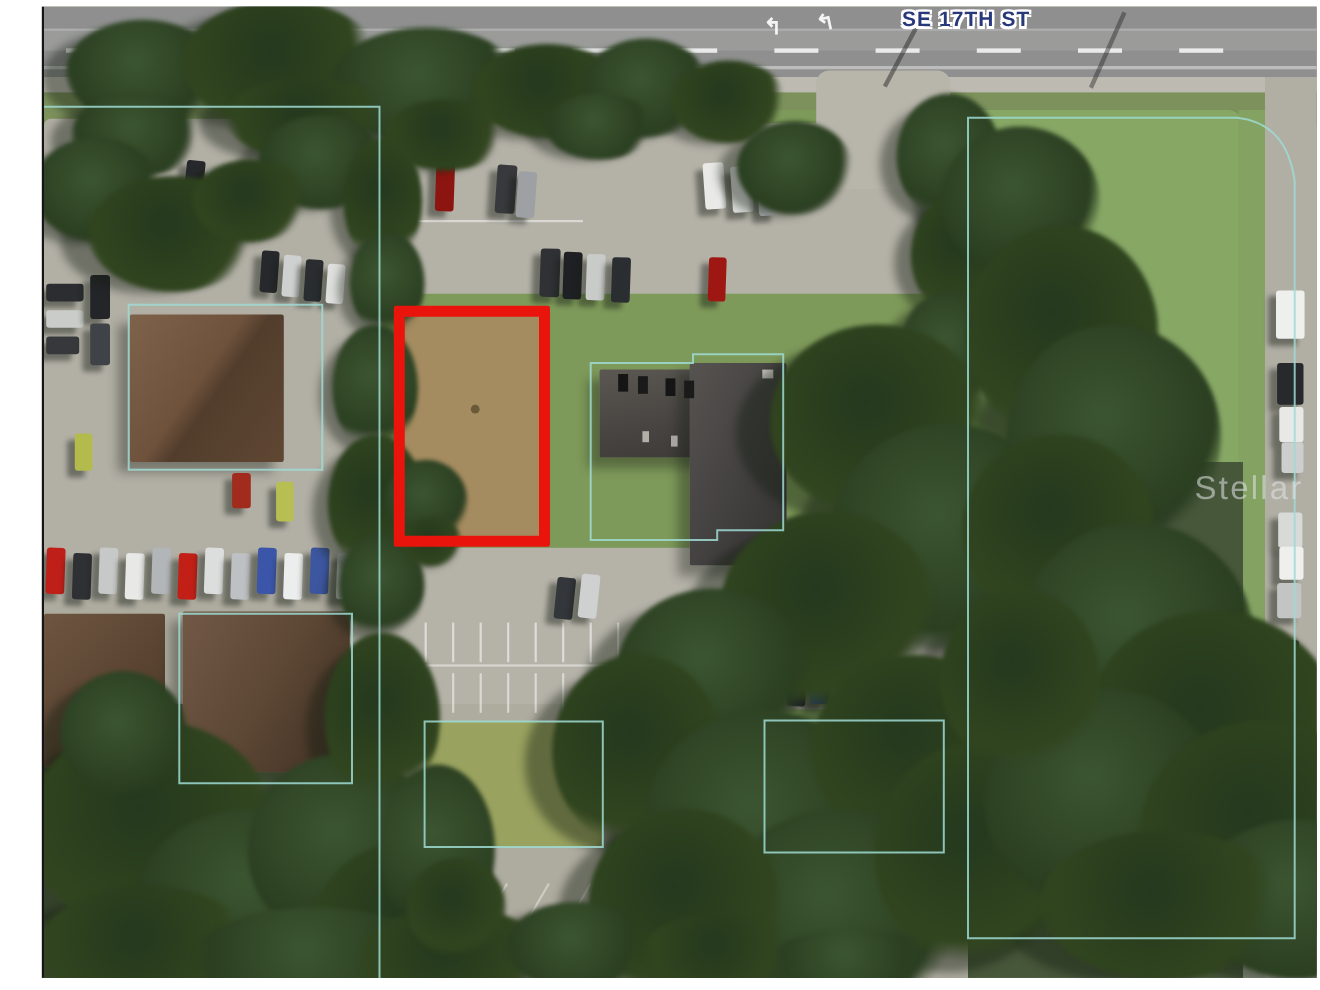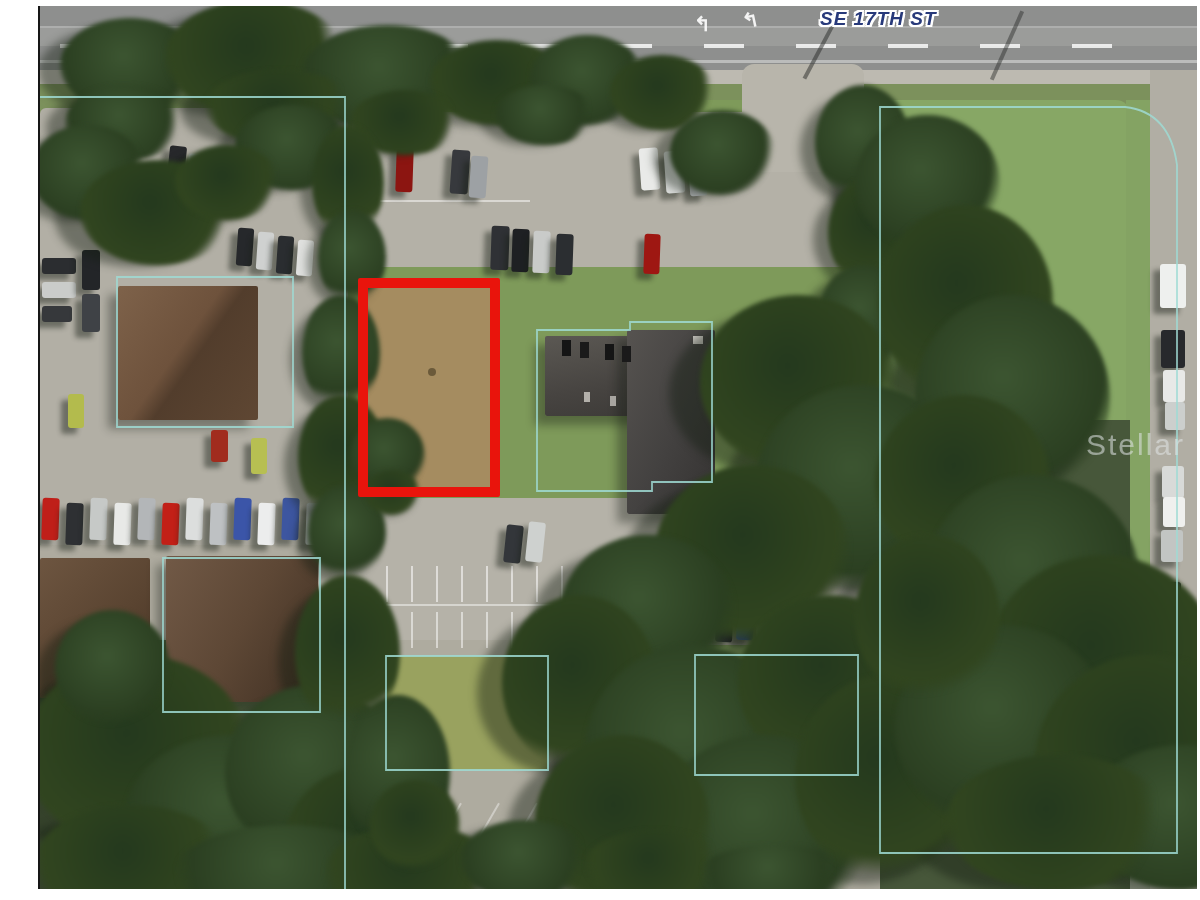--- a/index.html
+++ b/index.html
@@ -302,17 +302,17 @@
     <svg class="parcels" id="layer-parcels" viewBox="40 6 1157 883" width="1157" height="883">
         <path d="M40,97 H345 V889" fill="none" stroke="#9fdbd4" stroke-width="1.8" opacity="0.85"></path>
         <path d="M117,277 H293 V427 H117 Z" fill="none" stroke="#9fdbd4" stroke-width="1.8" opacity="0.85"></path>
         <path d="M163,558 H320 V712 H163 Z" fill="none" stroke="#9fdbd4" stroke-width="1.8" opacity="0.85"></path>
         <path d="M537,330 H630 V322 H712 V482 H652 V491 H537 Z" fill="none" stroke="#9fdbd4" stroke-width="1.8" opacity="0.85"></path>
         <path d="M386,656 H548 V770 H386 Z" fill="none" stroke="#9fdbd4" stroke-width="1.8" opacity="0.85"></path>
         <path d="M695,655 H858 V775 H695 Z" fill="none" stroke="#9fdbd4" stroke-width="1.8" opacity="0.85"></path>
         <path d="M880,853 V107 H1125 Q1170,112 1177,165 V853 Z" fill="none" stroke="#9fdbd4" stroke-width="1.8" opacity="0.85"></path>
       </svg>
     <div class="subject-outline" id="subject-outline" style="left: 318px; top: 272px; width: 142px; height: 219px; border: 10px solid rgb(233, 20, 12);"></div>
-    <div class="street-label" id="street-label" style="left: 780px; top: 2px; font-size: 19px; color: rgb(39, 57, 122); font-style: italic;">SE 17TH ST</div>
+    <div class="street-label" id="street-label" style="left: 780px; top: 2px; font-size: 19px; color: rgb(39, 57, 122);">SE 17TH ST</div>
     <div class="watermark" id="watermark" style="left: 1046px; top: 422px; font-size: 30px; color: rgb(226, 230, 231); opacity: 0.55;">Stellar MLS</div>
   </div>
   <div class="photo-edge-left" id="photo-edge-left" style="left: 38px; top: 6px; width: 2px; height: 883px;"></div>
 </div>
 
 </body></html>

